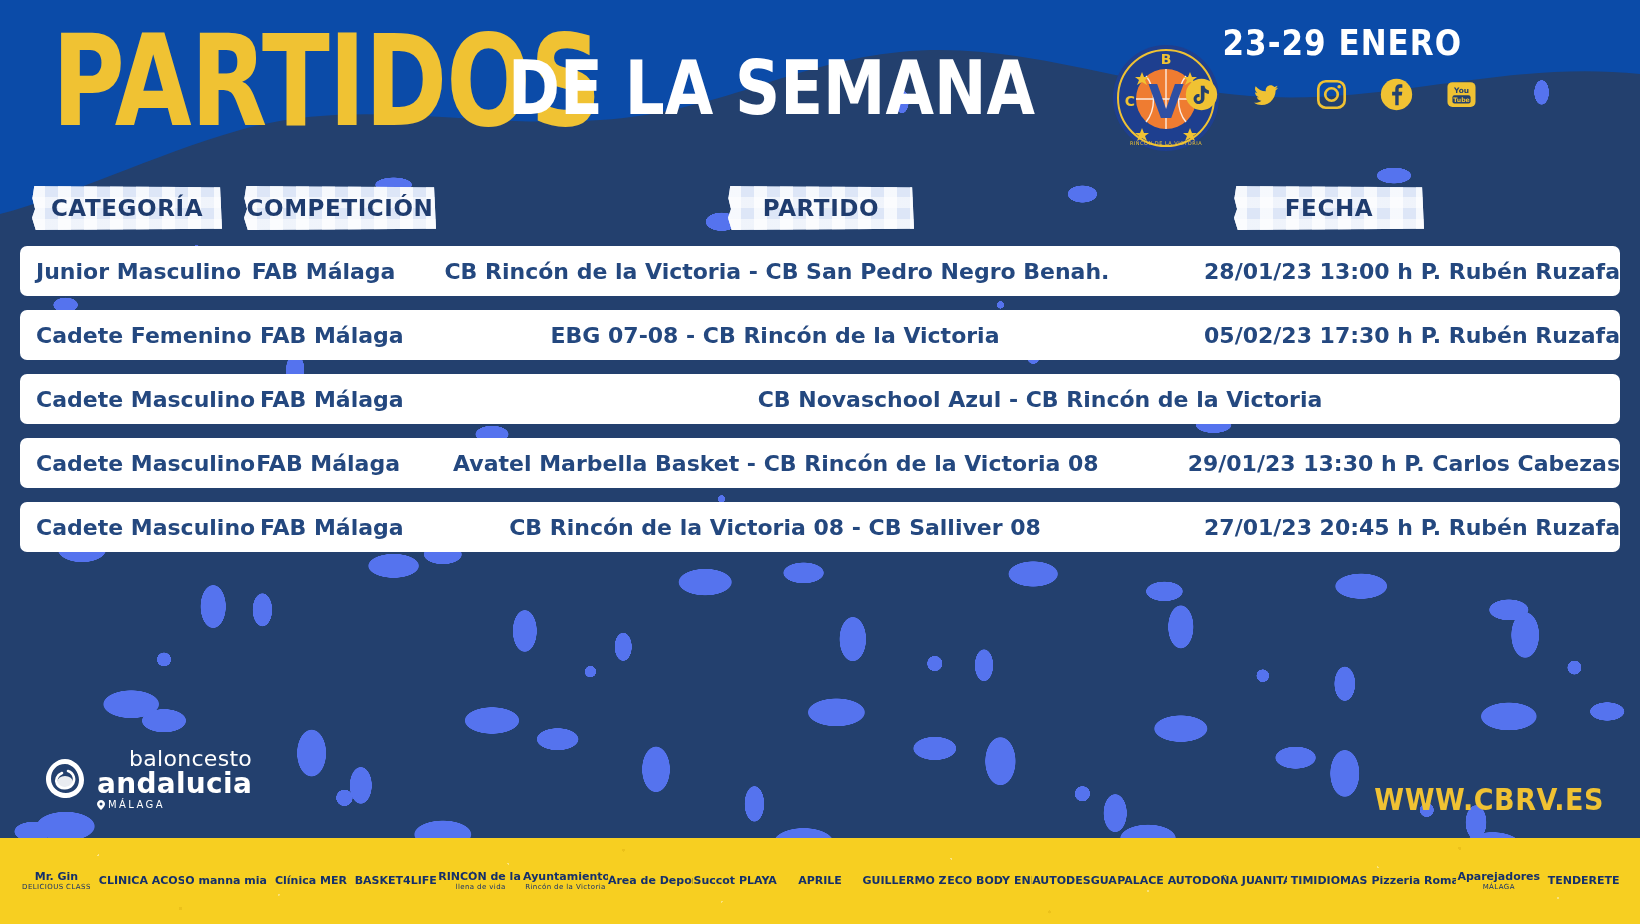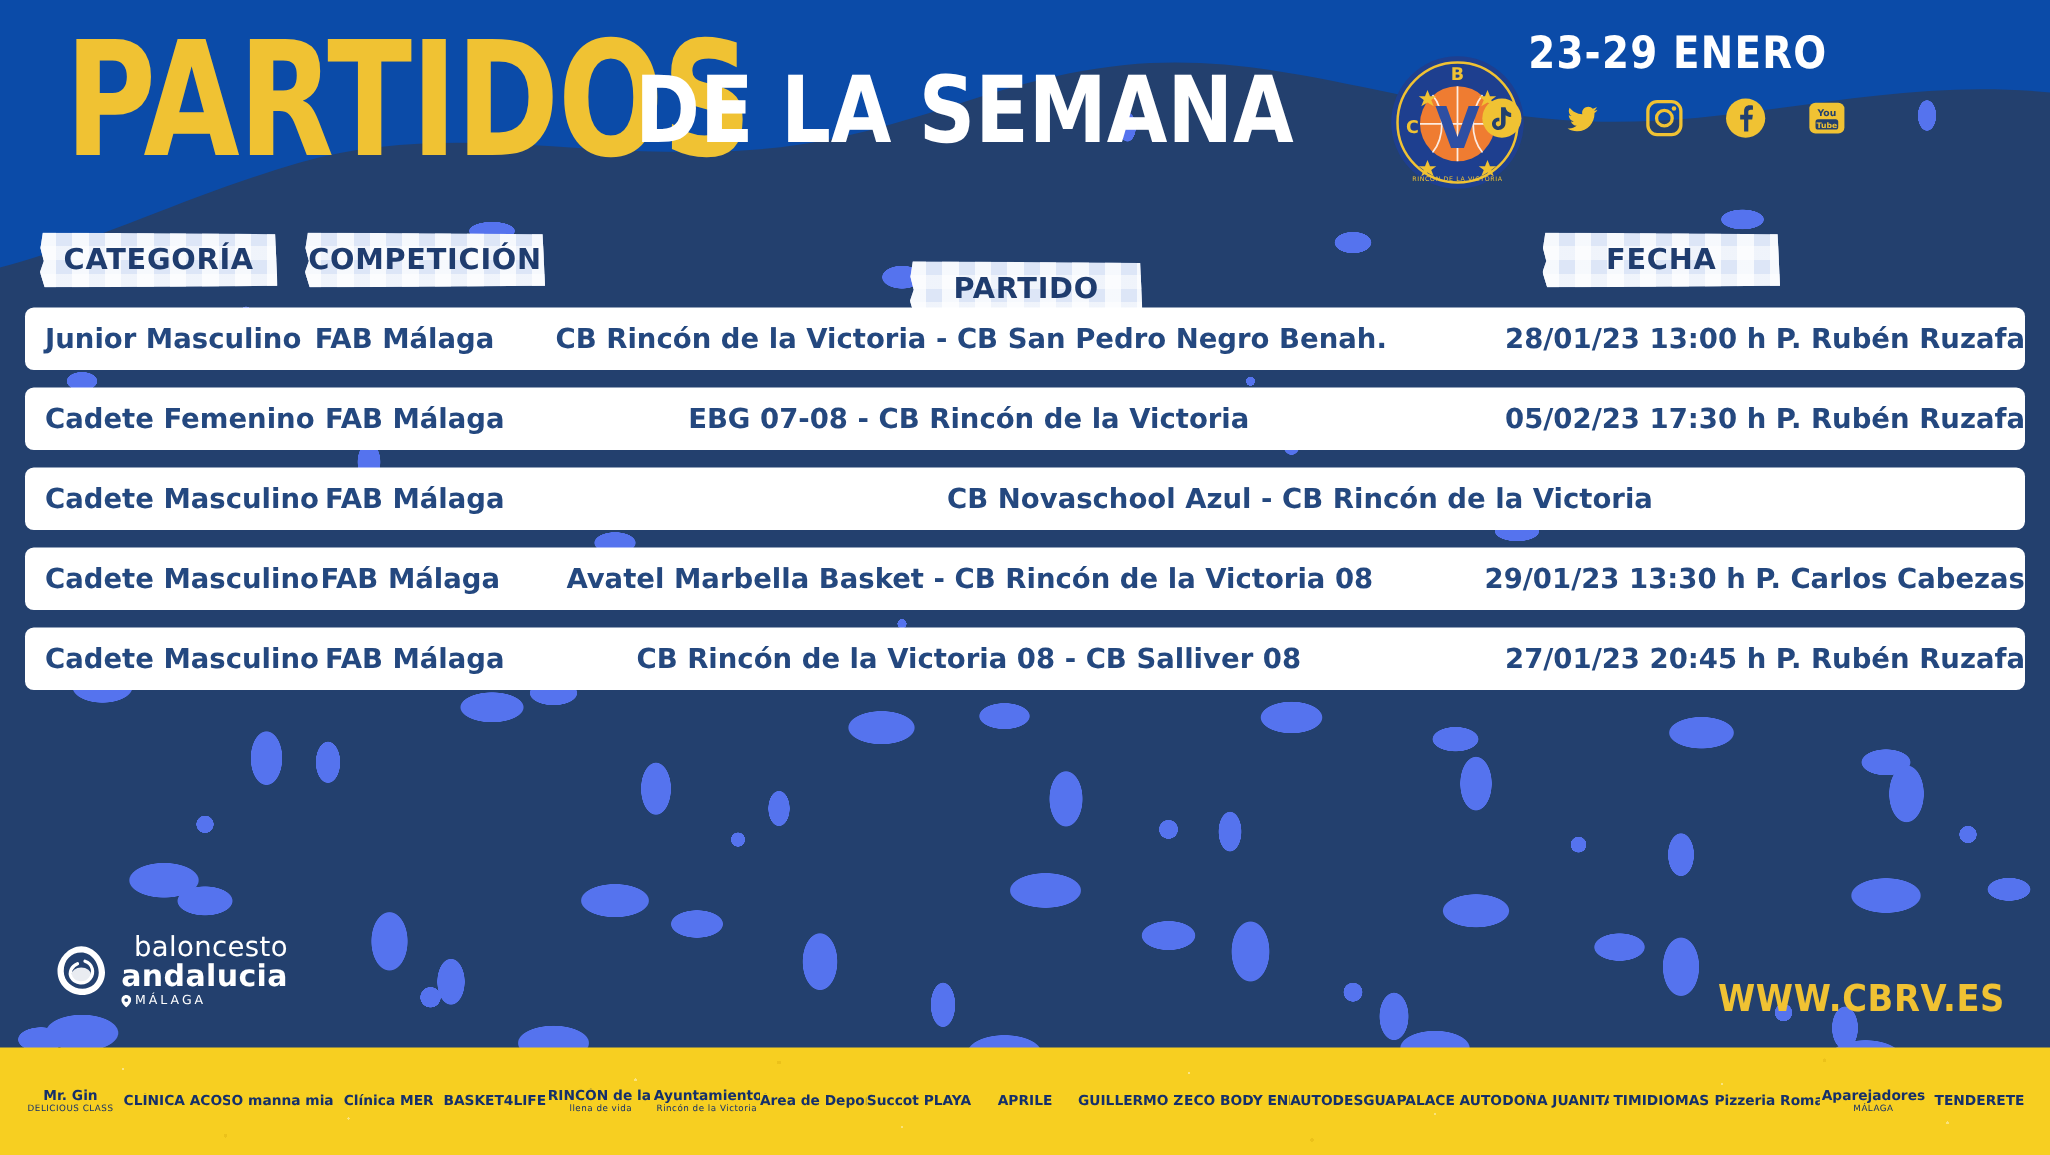--- a/index.html
+++ b/index.html
@@ -214,21 +214,21 @@
   .c-cat  { width: 240px; padding-left: 16px; text-align: left; }
   .c-comp { width: 200px; text-align: left; }
   .c-match{ flex: 1; text-align: center; }
   .c-date { width: 530px; text-align: right; }
 
   
   .ba-logo { position: absolute; left: 42px; top: 748px; display: flex; align-items: center; gap: 9px; }
   .ba-mark { width: 46px; height: 46px; }
   .ba-text { color: #fff; line-height: 0.98; }
   .ba-l1 { font-family: "DejaVu Sans", sans-serif; font-size: 22px; letter-spacing: 0.3px; text-align: right; }
-  .ba-l2 { font-family: "DejaVu Sans", sans-serif; font-size: 24px; font-weight: bold; letter-spacing: 0.3px; }
+  .ba-l2 { font-family: "DejaVu Sans", sans-serif; font-size: 28px; font-weight: bold; letter-spacing: 0.3px; }
   .ba-l3 { font-family: "DejaVu Sans", sans-serif; font-size: 10px; letter-spacing: 2.4px; margin-top: 3px; display:flex; align-items:center; gap:3px;}
 
   .site-url {
     position: absolute; right: 36px; top: 782px;
     font-family: "DejaVu Sans", sans-serif;
     font-weight: bold; font-size: 27px; letter-spacing: 0.5px;
     color: #f0c233;
     transform: scaleY(1.1); transform-origin: right top;
   }
 
@@ -341,21 +341,21 @@
         <text x="20" y="18" fill="#23406e" font-family="DejaVu Sans, sans-serif" font-size="9" font-weight="bold" text-anchor="middle">You</text>
         <rect x="9" y="21" width="22" height="10" rx="2.5" fill="#23406e"></rect>
         <text x="20" y="29.2" fill="#f0c233" font-family="DejaVu Sans, sans-serif" font-size="7.5" font-weight="bold" text-anchor="middle">Tube</text>
       </svg>
     </div>
   </div>
 
   <div class="col-heads">
     <div class="tape" style="left:32px;  width:190px;">CATEGORÍA</div>
     <div class="tape" style="left:244px; width:192px;">COMPETICIÓN</div>
-    <div class="tape" style="left:728px; width:186px;margin-top:23px;">PARTIDO</div>
+    <div class="tape" style="left:728px; width:186px;">PARTIDO</div>
     <div class="tape" style="left:1234px; width:190px;">FECHA</div>
   </div>
 
   <div class="rows">
 
     <div class="row">
       <div class="c-cat">Junior Masculino</div>
       <div class="c-comp">FAB Málaga</div>
       <div class="c-match">CB Rincón de la Victoria - CB San Pedro Negro Benah.</div>
       <div class="c-date">28/01/23 13:00 h P. Rubén Ruzafa</div>

